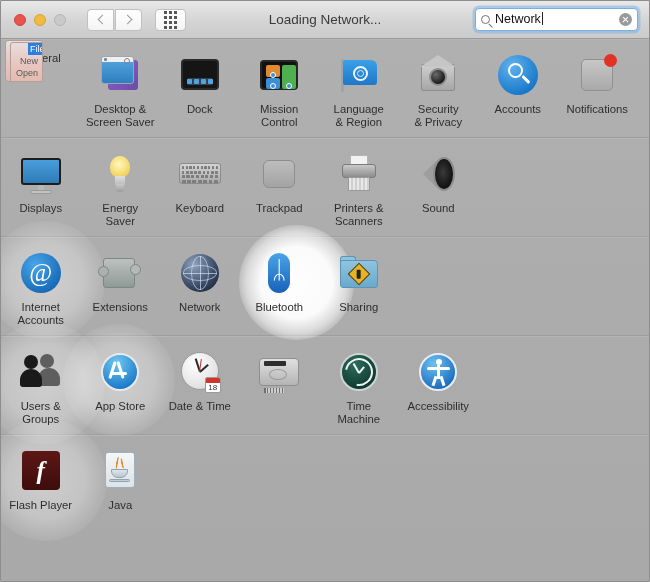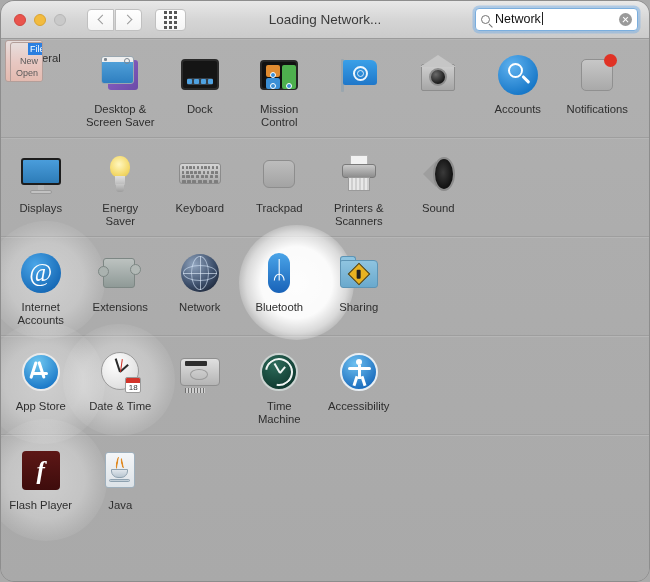--- a/index.html
+++ b/index.html
@@ -7,21 +7,21 @@
     width: 650px; height: 582px;
     font-family: "Liberation Sans", sans-serif;
     background: #aaaaaa;
     overflow: hidden;
   }
   .window {
     position: relative;
     width: 650px; height: 582px;
     background: #aaaaab;
     border: 1px solid #8d8d8d;
-    border-radius: 14px;
+    border-radius: 2px;
     overflow: hidden;
   }
 
   
   .titlebar {
     position: relative;
     height: 38px;
     background: linear-gradient(to bottom, #e8e8e8 0%, #d4d4d4 55%, #cbcbcb 100%);
     border-bottom: 1px solid #9a9a9a;
     display: flex; align-items: center;
@@ -738,28 +738,30 @@
         </div>
         <div class="label">Mission<br>Control</div>
       </div>
 
       <div class="cell">
         <div class="icon i-lang">
           <div class="pole"></div>
             <div class="flag"></div>
             <div class="emblem"></div>
         </div>
+        <div class="label">Language<br>&amp; Region</div>
       </div>
 
       <div class="cell">
         <div class="icon i-sec">
           <div class="house"></div>
             <div class="roof"></div>
             <div class="lens"></div>
         </div>
+        <div class="label">Security<br>&amp; Privacy</div>
       </div>
 
       <div class="cell">
         <div class="icon i-spot">
           <div class="circ"></div>
             <div class="ring"></div>
             <div class="hand"></div>
         </div>
         <div class="label">Accounts</div>
       </div>
@@ -914,20 +916,33 @@
             <div class="sign"></div>
         </div>
         <div class="label">Sharing</div>
       </div>
     </div>
 
     <div class="row">
       <div class="glow faint" style="left:-18px; top:-14px; width:122px; height:122px;"></div>
       <div class="glow faint" style="left:62px; top:-12px; width:112px; height:112px;"></div>
 
+      <div class="cell">
+        <div class="icon i-users">
+          <span class="p2">
+              <span class="head"></span>
+              <span class="torso"></span>
+            </span>
+          <span class="p1">
+              <span class="head"></span>
+              <span class="torso"></span>
+            </span>
+        </div>
+        <div class="label">Users &amp;<br>Groups</div>
+      </div>
 
 
       <div class="cell">
         <div class="icon i-as">
           <div class="circ"></div>
             <div class="a1"></div>
             <div class="a2"></div>
             <div class="a3"></div>
         </div>
         <div class="label">App Store</div>

